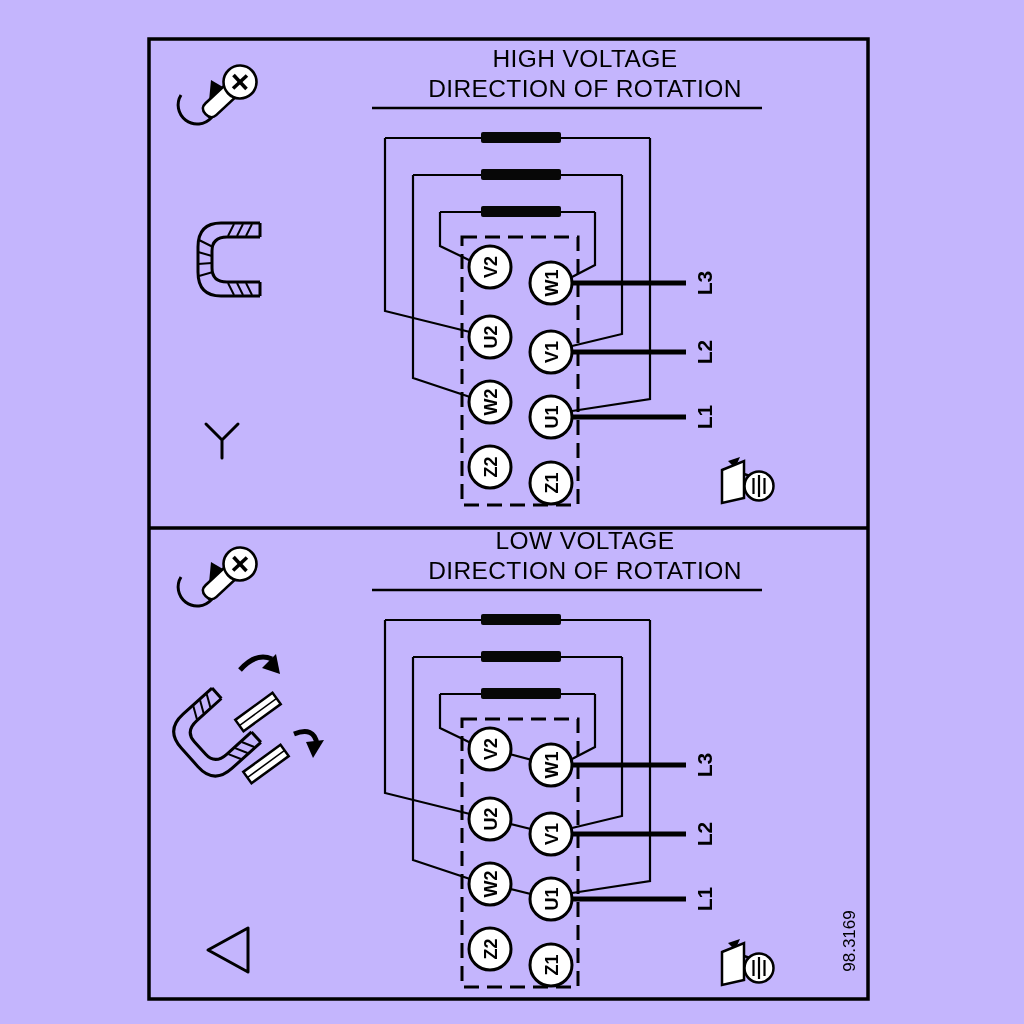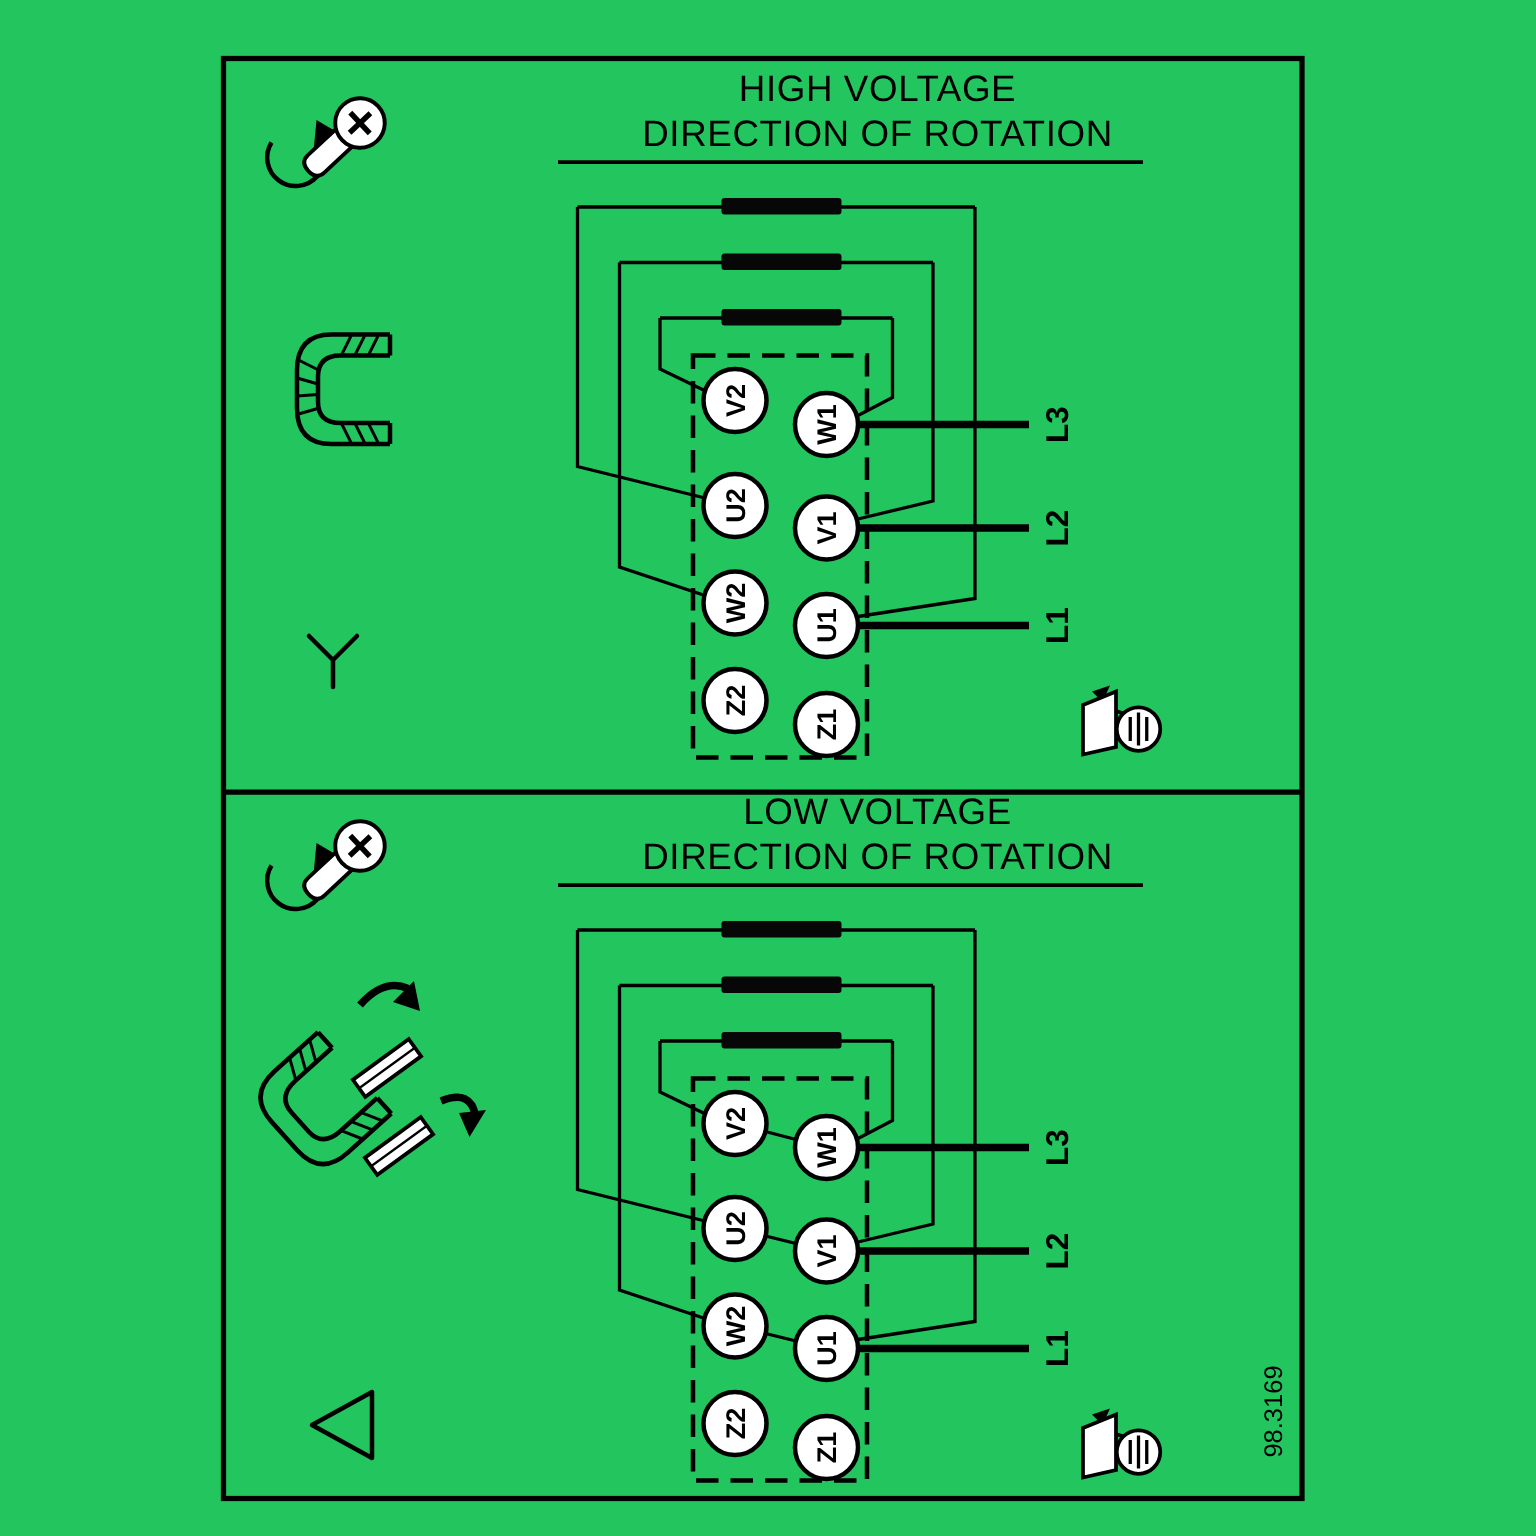--- a/index.html
+++ b/index.html
@@ -1,16 +1,16 @@
 <!DOCTYPE html>
 <html><head>
 <meta charset="utf-8">
 <style>
   html,body{margin:0;padding:0;background:#ffffff;}
-  .canvas{position:relative;width:1024px;height:1024px;background:#22c55e;overflow:hidden;}
+  .canvas{position:relative;width:1024px;height:1024px;background:#c4b5fd;overflow:hidden;}
   svg text{font-family:"Liberation Sans", sans-serif;fill:#000;}
   .title{font-size:24.5px;letter-spacing:.4px;text-anchor:middle;}
   .tlabel{font-size:18px;font-weight:bold;text-anchor:middle;}
   .llabel{font-size:21px;font-weight:bold;text-anchor:middle;}
   .dwg{font-size:17px;text-anchor:middle;}
   .wire{stroke:#000;stroke-width:2.2;fill:none;}
   .wire-thick{stroke:#000;stroke-width:5;fill:none;}
   .term{fill:#fff;stroke:#000;stroke-width:3;}
   .tbox{fill:none;stroke:#000;stroke-width:3;stroke-dasharray:15 8;}
   .bar{fill:#070707;}

